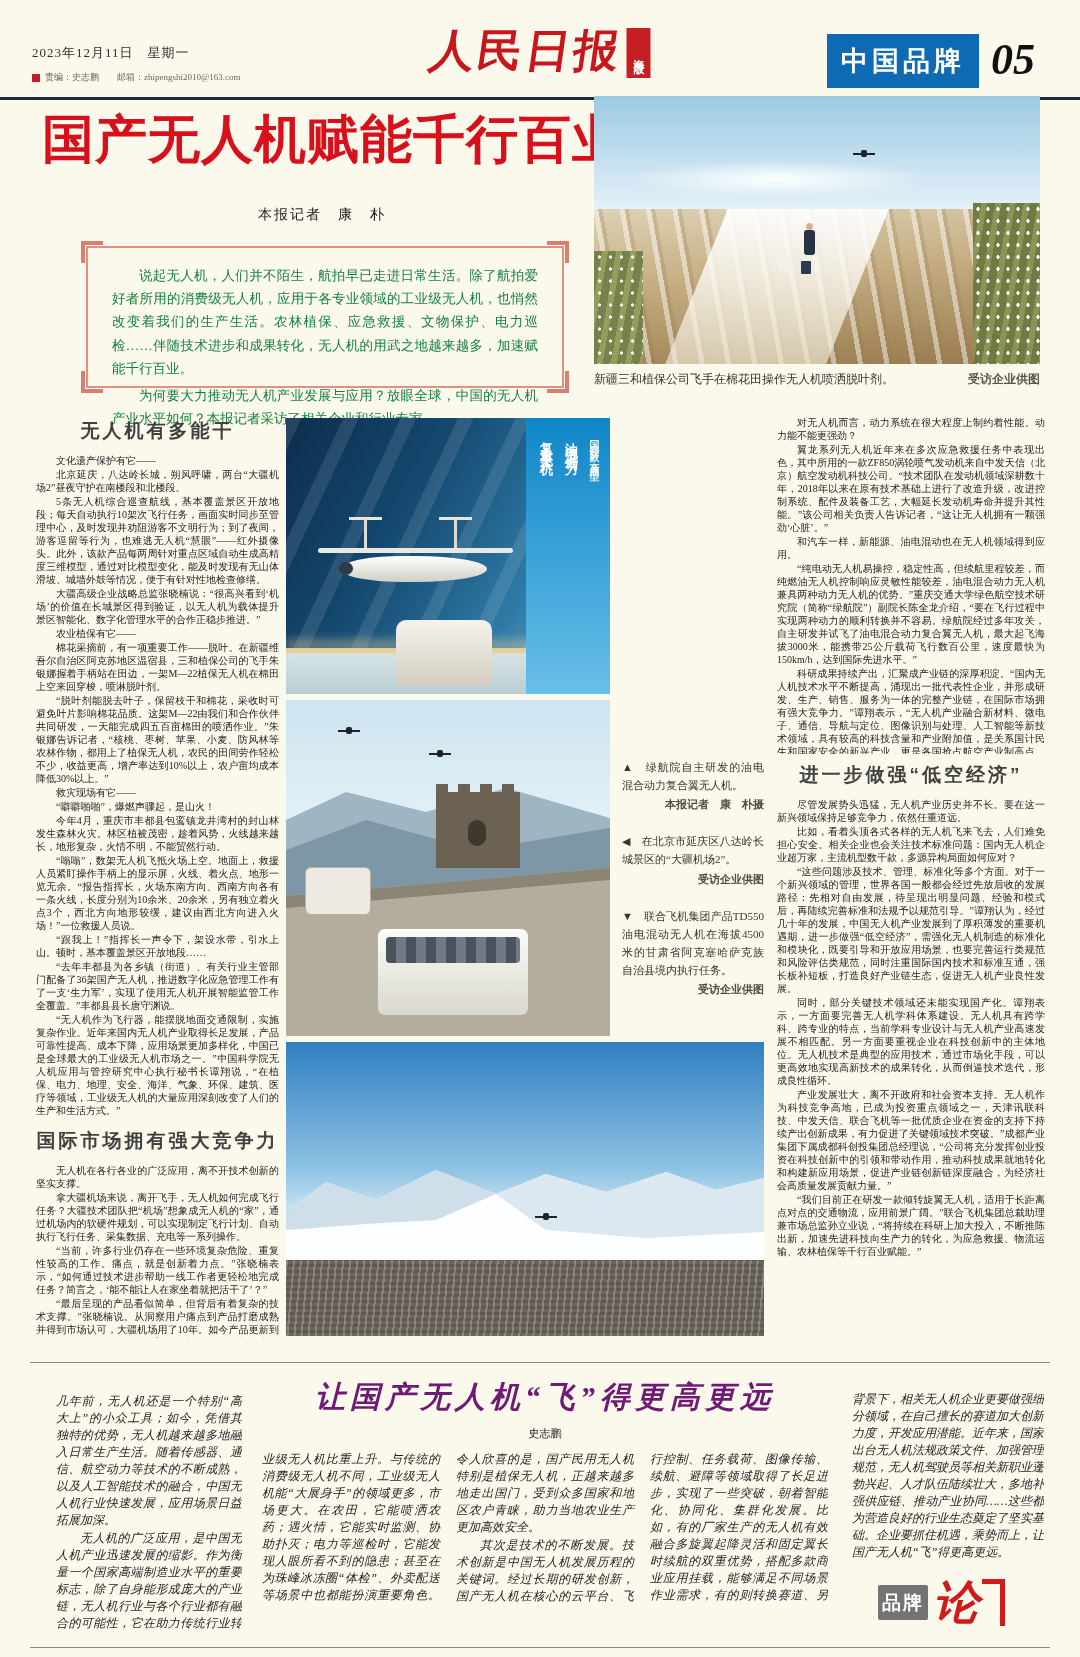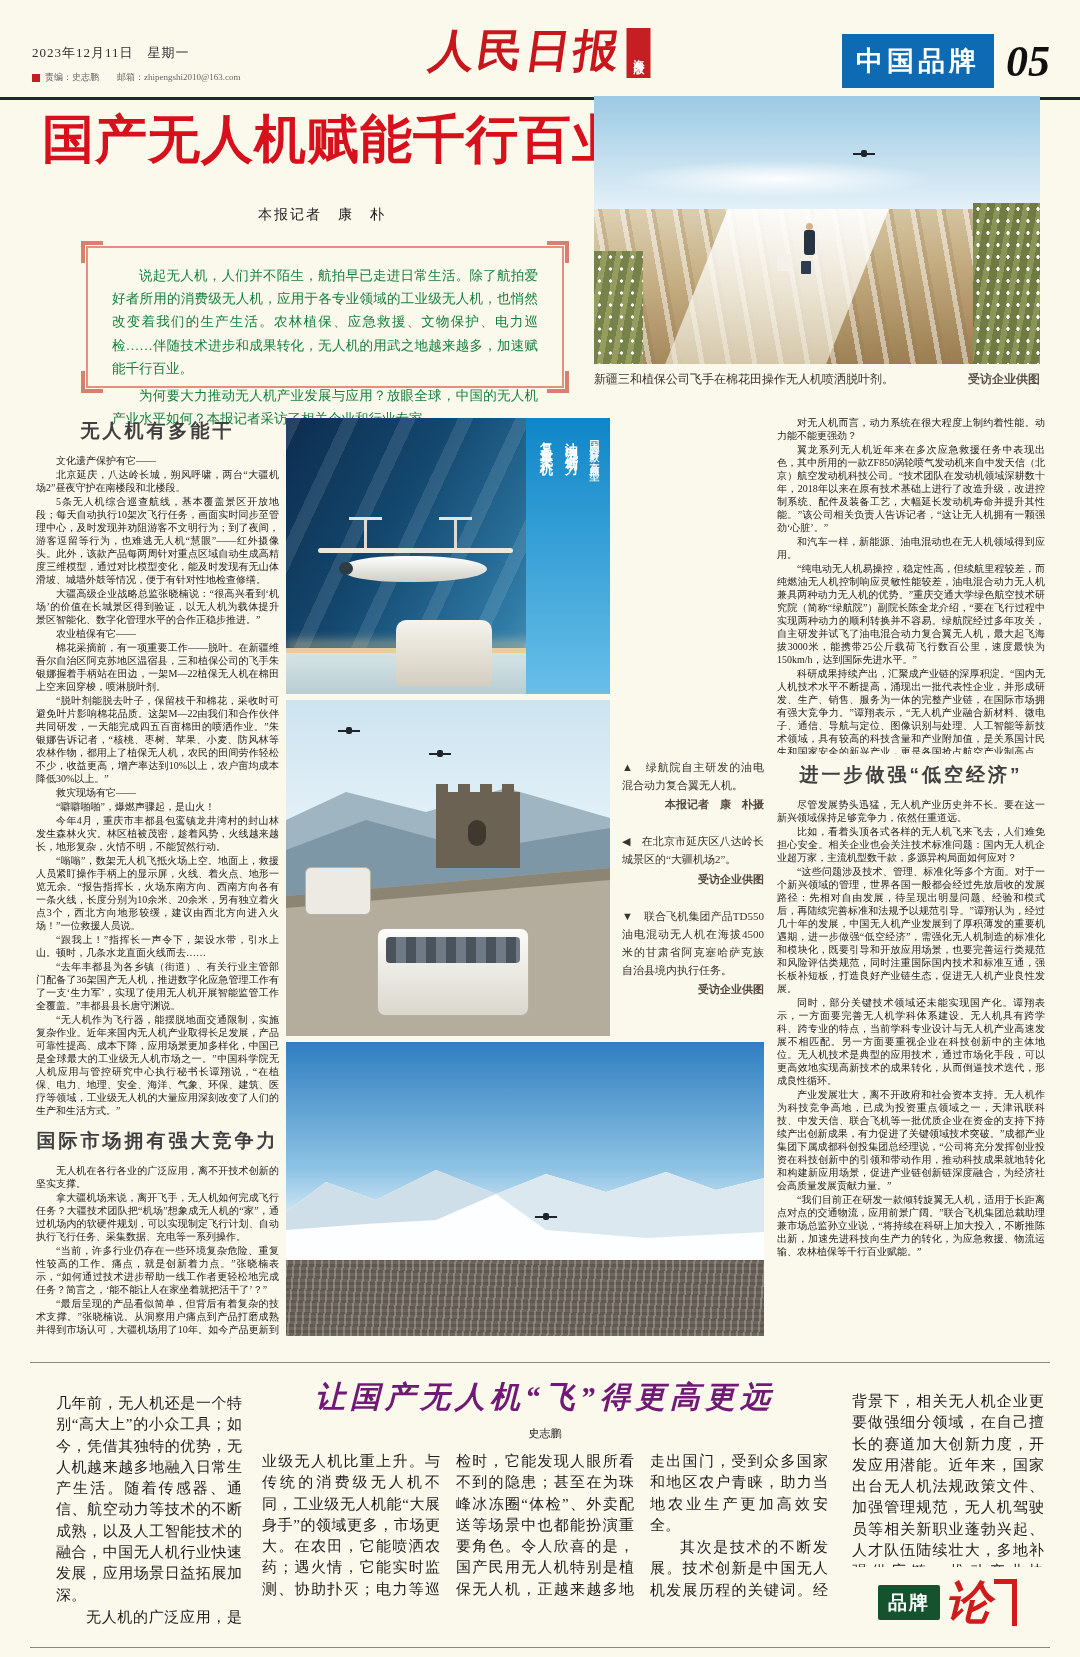--- a/index.html
+++ b/index.html
@@ -9,21 +9,21 @@
   .hdr{position:absolute;left:30px;right:30px;top:26px;height:66px;}
   .hdr-left{position:absolute;left:2px;top:18px;}
   .date{font-size:13px;color:#2f2f2f;letter-spacing:1px;}
   .editor{font-size:9px;color:#666;margin-top:9px;display:flex;align-items:center;gap:5px;}
   .red-sq{width:8px;height:8px;background:#c51f24;display:inline-block;}
   .masthead{position:absolute;left:50%;transform:translateX(-50%);top:2px;display:flex;align-items:flex-start;gap:5px;}
   .mast-title{font-size:45px;font-weight:bold;color:#c8161d;letter-spacing:3px;line-height:1.05;
               transform:skewX(-8deg);font-family:"Liberation Serif",serif;}
   .edition-box{width:24px;height:50px;background:#c51f24;color:#fff;font-size:11px;font-weight:bold;
                writing-mode:vertical-rl;display:flex;align-items:center;justify-content:center;letter-spacing:2px;}
-  .hdr-right{position:absolute;right:0;top:8px;display:flex;align-items:center;gap:12px;}
+  .hdr-right{position:absolute;right:15px;top:8px;display:flex;align-items:flex-start;gap:12px;}
   .section-badge{background:#0f6ab4;color:#fff;font-family:"Liberation Sans","DejaVu Sans",sans-serif;
                  font-weight:bold;font-size:27px;padding:9px 14px;letter-spacing:4px;}
   .page-num{font-size:44px;font-weight:bold;font-style:italic;color:#101010;}
   .top-rule{position:absolute;left:0;right:0;top:97px;height:3px;background:#1b2a38;}
   
   .headline{position:absolute;left:42px;top:110px;width:600px;font-size:52px;font-weight:bold;
             color:#d8101c;letter-spacing:1px;line-height:1.15;}
   .byline{position:absolute;left:42px;top:206px;width:560px;text-align:center;font-size:14px;color:#222;letter-spacing:2px;}
   .lead-box{position:absolute;left:86px;top:246px;width:478px;height:142px;border:2px solid #e29180;
             padding:12px 20px;box-sizing:border-box;}
@@ -99,33 +99,33 @@
            background:repeating-linear-gradient(90deg,#4a525c 0 10px,#707a86 10px 20px);}
   .p3-box2{position:absolute;left:6%;bottom:36%;width:64px;height:46px;background:#eceae2;border-radius:6px;border:1px solid #b5b2a5;}
   .photo4{left:286px;top:1042px;width:478px;height:294px;}
   .p4-sky{position:absolute;left:0;right:0;top:0;height:62%;background:linear-gradient(#2f7fc1,#8fc3e4 70%,#ddeef8);}
   .p4-ground{position:absolute;left:0;right:0;bottom:0;height:26%;
        background:repeating-linear-gradient(95deg,rgba(255,255,255,.22) 0 2px,transparent 2px 7px),
                   repeating-linear-gradient(0deg,#6e665c 0 3px,#5f5850 3px 6px);}
   
   .bottom{position:absolute;left:30px;top:1362px;width:1020px;height:284px;
           border-top:1px solid #8a8a8a;border-bottom:1px solid #8a8a8a;}
-  .bottom p{font-size:15px;line-height:1.42;text-indent:2em;text-align:justify;
+  .bottom p{font-size:12px;line-height:1.42;font-style:italic;text-indent:2em;text-align:justify;
             color:#1e1e1e;margin:0 0 1px 0;}
   .bcol1{position:absolute;left:26px;top:30px;width:186px;height:236px;overflow:hidden;}
   .bgroup{position:absolute;left:232px;top:14px;width:566px;}
   .bheadline{text-align:center;font-size:30px;font-weight:bold;color:#701a75;letter-spacing:5px;font-style:italic;}
   .bbyline{text-align:center;font-size:11px;margin:8px 0 10px 0;color:#222;}
   .bcols{columns:3;column-gap:16px;height:166px;overflow:hidden;}
   .bcol5{position:absolute;left:822px;top:28px;width:192px;}
   .bcol5-text{height:176px;overflow:hidden;}
   .no-first-indent p:first-child{text-indent:0;}
   .brand-logo{display:flex;align-items:center;margin:12px 0 0 26px;}
-  .brand-box{background:#14532d;color:#fff;font-weight:bold;font-size:19px;line-height:1;
-             padding:8px 10px;border-radius:2px;font-family:"Liberation Sans","DejaVu Sans",sans-serif;letter-spacing:2px;}
+  .brand-box{background:#737373;color:#fff;font-weight:bold;font-size:19px;line-height:1;
+             padding:8px 4px;border-radius:2px;font-family:"Liberation Sans","DejaVu Sans",sans-serif;letter-spacing:2px;}
   .brand-lun{color:#cf1b1b;font-size:46px;font-weight:bold;font-style:italic;margin-left:5px;line-height:1;}
   .brand-bracket{width:18px;height:42px;border-top:5px solid #cf1b1b;border-right:5px solid #cf1b1b;margin-left:3px;}
 </style>
 </head>
 <body>
 
 <div class="page">
 
   <div class="hdr">
     <div class="hdr-left">
@@ -181,21 +181,21 @@
         <p>北京延庆，八达岭长城，朔风呼啸，两台“大疆机场2”昼夜守护在南楼段和北楼段。</p>
         <p>5条无人机综合巡查航线，基本覆盖景区开放地段；每天自动执行10架次飞行任务，画面实时同步至管理中心，及时发现并劝阻游客不文明行为；到了夜间，游客逗留等行为，也难逃无人机“慧眼”——红外摄像头。此外，该款产品每两周针对重点区域自动生成高精度三维模型，通过对比模型变化，能及时发现有无山体滑坡、城墙外鼓等情况，便于有针对性地检查修缮。</p>
         <p>大疆高级企业战略总监张晓楠说：“很高兴看到‘机场’的价值在长城景区得到验证，以无人机为载体提升景区智能化、数字化管理水平的合作正稳步推进。”</p>
         <p>农业植保有它——</p>
         <p>棉花采摘前，有一项重要工作——脱叶。在新疆维吾尔自治区阿克苏地区温宿县，三和植保公司的飞手朱银娜握着手柄站在田边，一架M—22植保无人机在棉田上空来回穿梭，喷淋脱叶剂。</p>
         <p>“脱叶剂能脱去叶子，保留枝干和棉花，采收时可避免叶片影响棉花品质。这架M—22由我们和合作伙伴共同研发，一天能完成四五百亩棉田的喷洒作业。”朱银娜告诉记者，“核桃、枣树、苹果、小麦、防风林等农林作物，都用上了植保无人机，农民的田间劳作轻松不少，收益更高，增产率达到10%以上，农户亩均成本降低30%以上。”</p>
         <p>救灾现场有它——</p>
         <p>“噼噼啪啪”，爆燃声骤起，是山火！</p>
         <p>今年4月，重庆市丰都县包鸾镇龙井湾村的封山林发生森林火灾。林区植被茂密，趁着风势，火线越来越长，地形复杂，火情不明，不能贸然行动。</p>
         <p>“嗡嗡”，数架无人机飞抵火场上空。地面上，救援人员紧盯操作手柄上的显示屏，火线、着火点、地形一览无余。“报告指挥长，火场东南方向、西南方向各有一条火线，长度分别为10余米、20余米，另有独立着火点3个，西北方向地形较缓，建议由西北方向进入火场！”一位救援人员说。</p>
-        <p>“跟我上！”指挥长一声令下，架设水带，引水上山。顿时，几条水龙直面火线而去……</p>
+        <p>“跟我上！”指挥长一声令下，架设水带，引水上山。顿时，基本覆盖景区开放地段……</p>
         <p>“去年丰都县为各乡镇（街道）、有关行业主管部门配备了36架国产无人机，推进数字化应急管理工作有了一支‘生力军’，实现了使用无人机开展智能监管工作全覆盖。”丰都县县长唐守渊说。</p>
         <p>“无人机作为飞行器，能摆脱地面交通限制，实施复杂作业。近年来国内无人机产业取得长足发展，产品可靠性提高、成本下降，应用场景更加多样化，中国已是全球最大的工业级无人机市场之一。”中国科学院无人机应用与管控研究中心执行秘书长谭翔说，“在植保、电力、地理、安全、海洋、气象、环保、建筑、医疗等领域，工业级无人机的大量应用深刻改变了人们的生产和生活方式。”</p>
       </div>
   </section>
 
   <section class="colblock" style="left:36px;top:1124px;width:243px;height:214px;">
     <h3 class="col-heading">国际市场拥有强大竞争力</h3>
     <div>
         <p>无人机在各行各业的广泛应用，离不开技术创新的坚实支撑。</p>
         <p>拿大疆机场来说，离开飞手，无人机如何完成飞行任务？大疆技术团队把“机场”想象成无人机的“家”，通过机场内的软硬件规划，可以实现制定飞行计划、自动执行飞行任务、采集数据、充电等一系列操作。</p>

